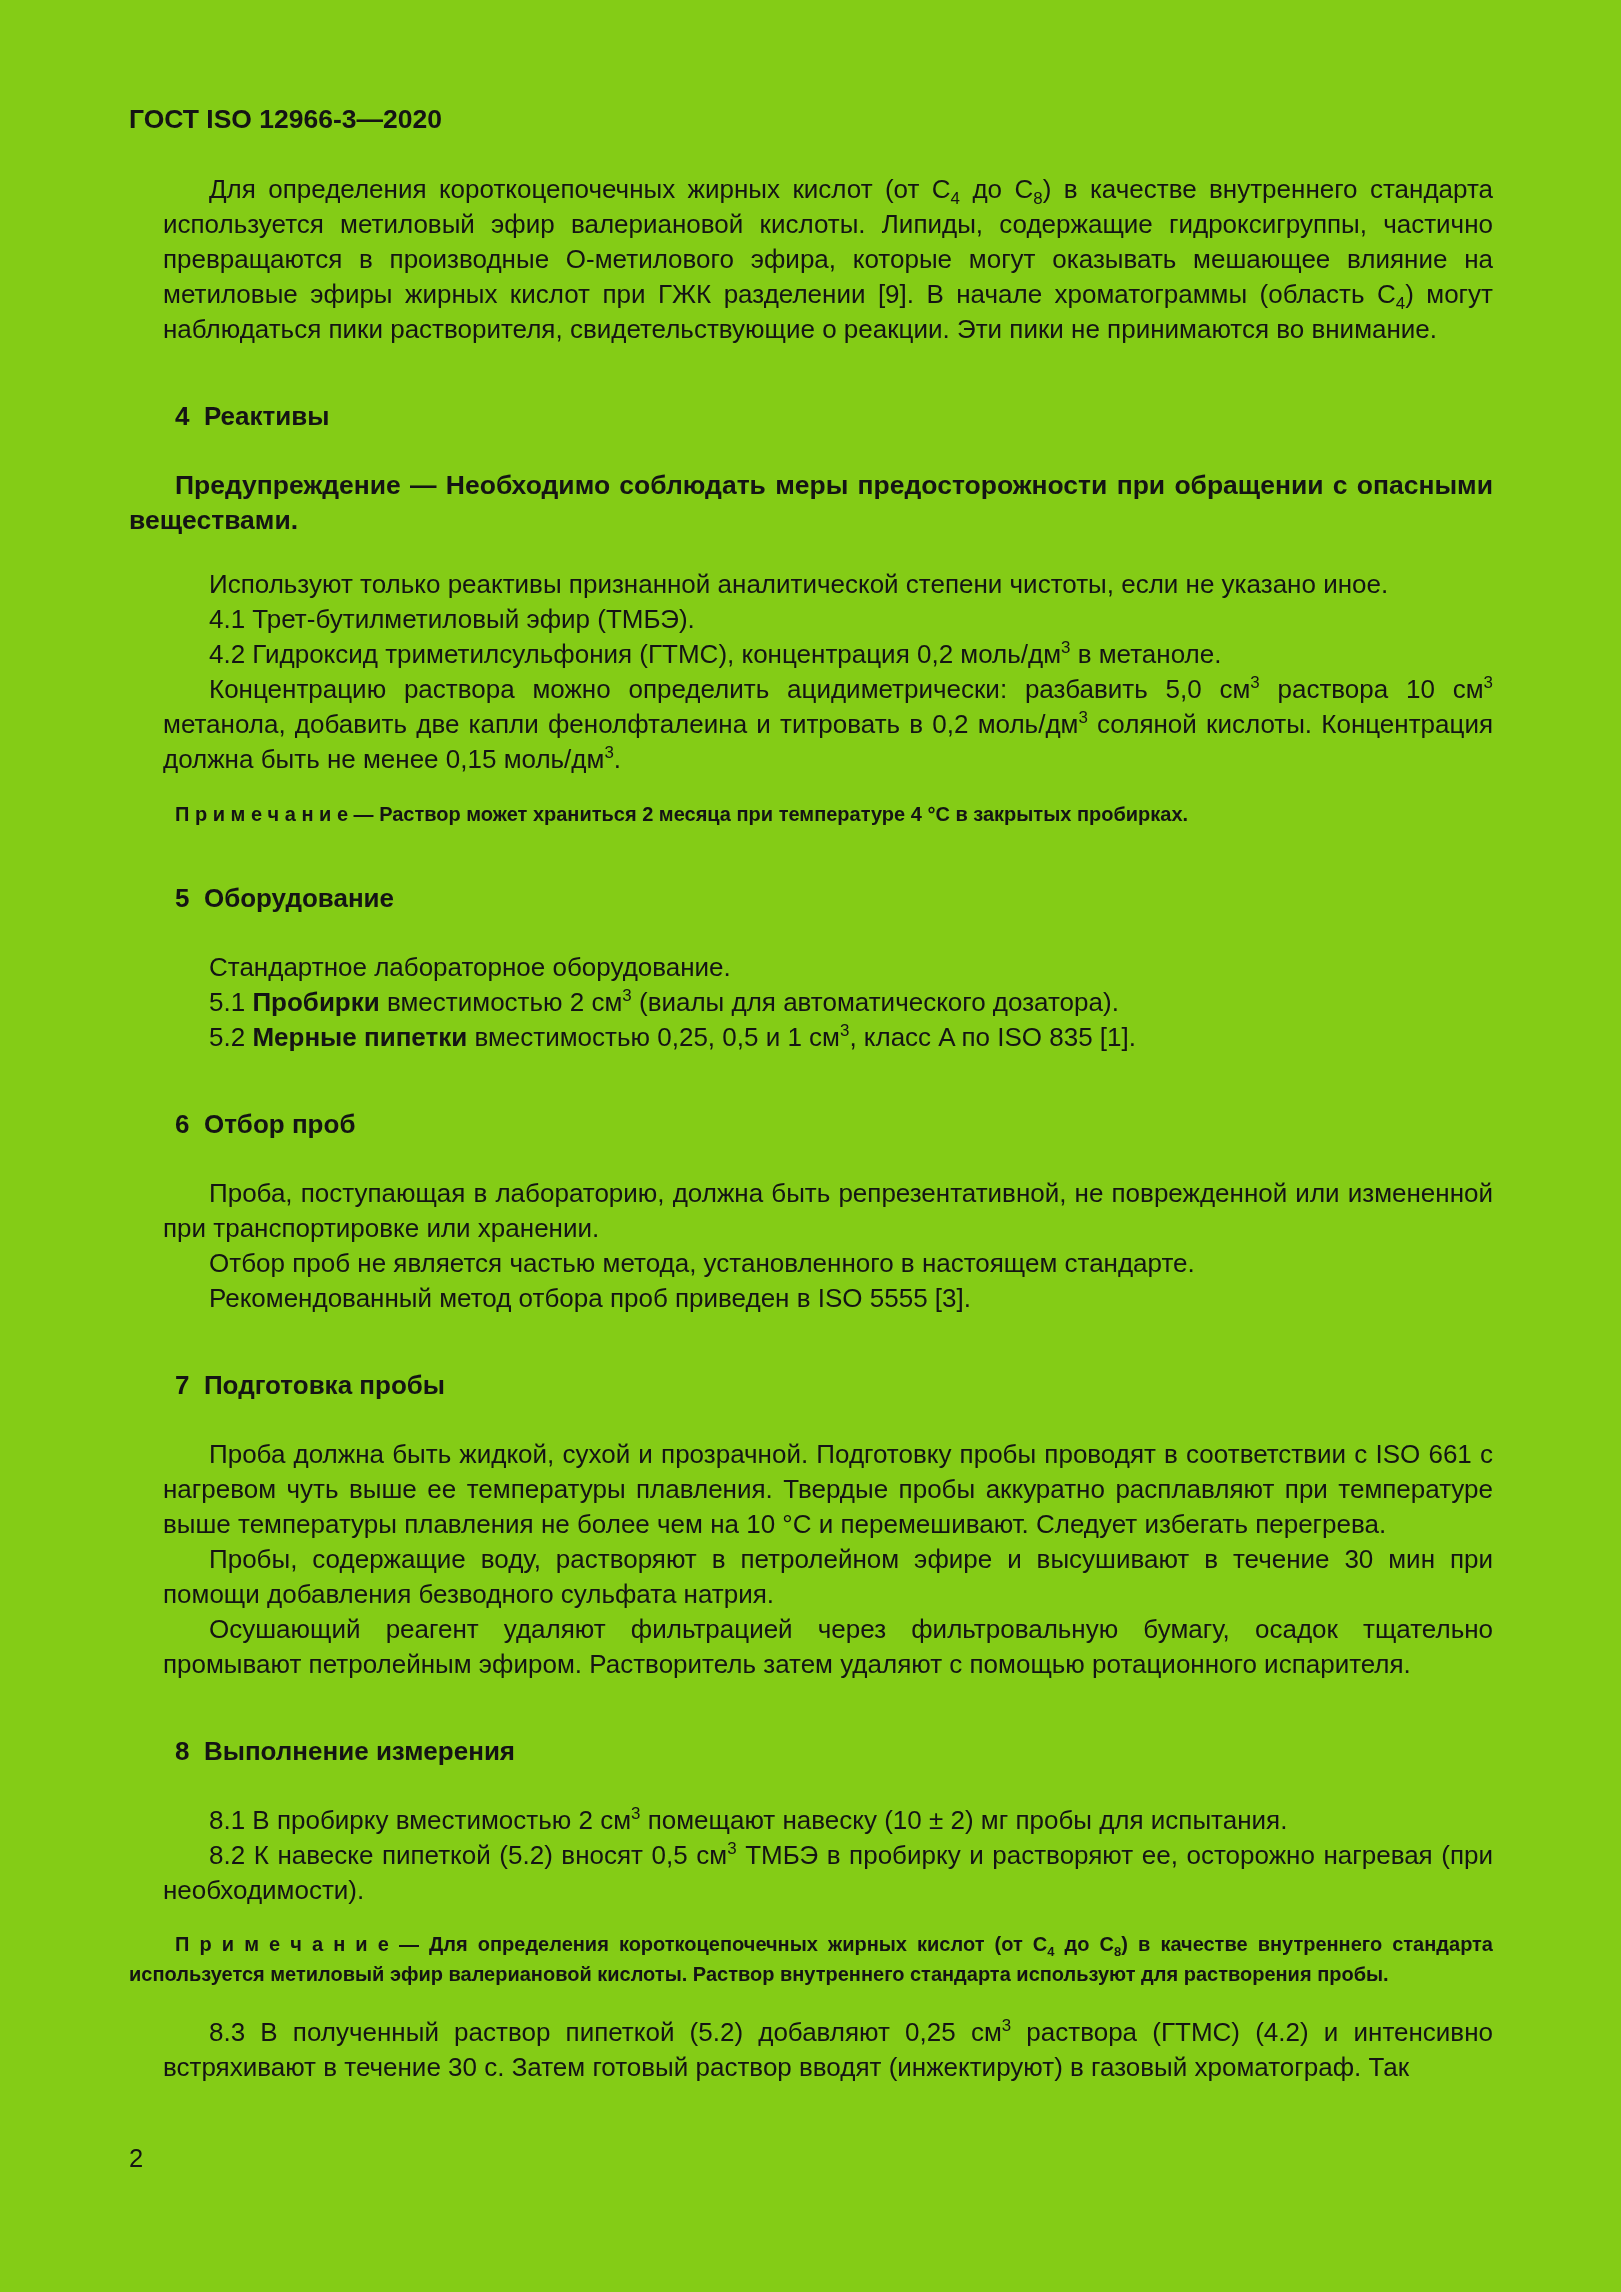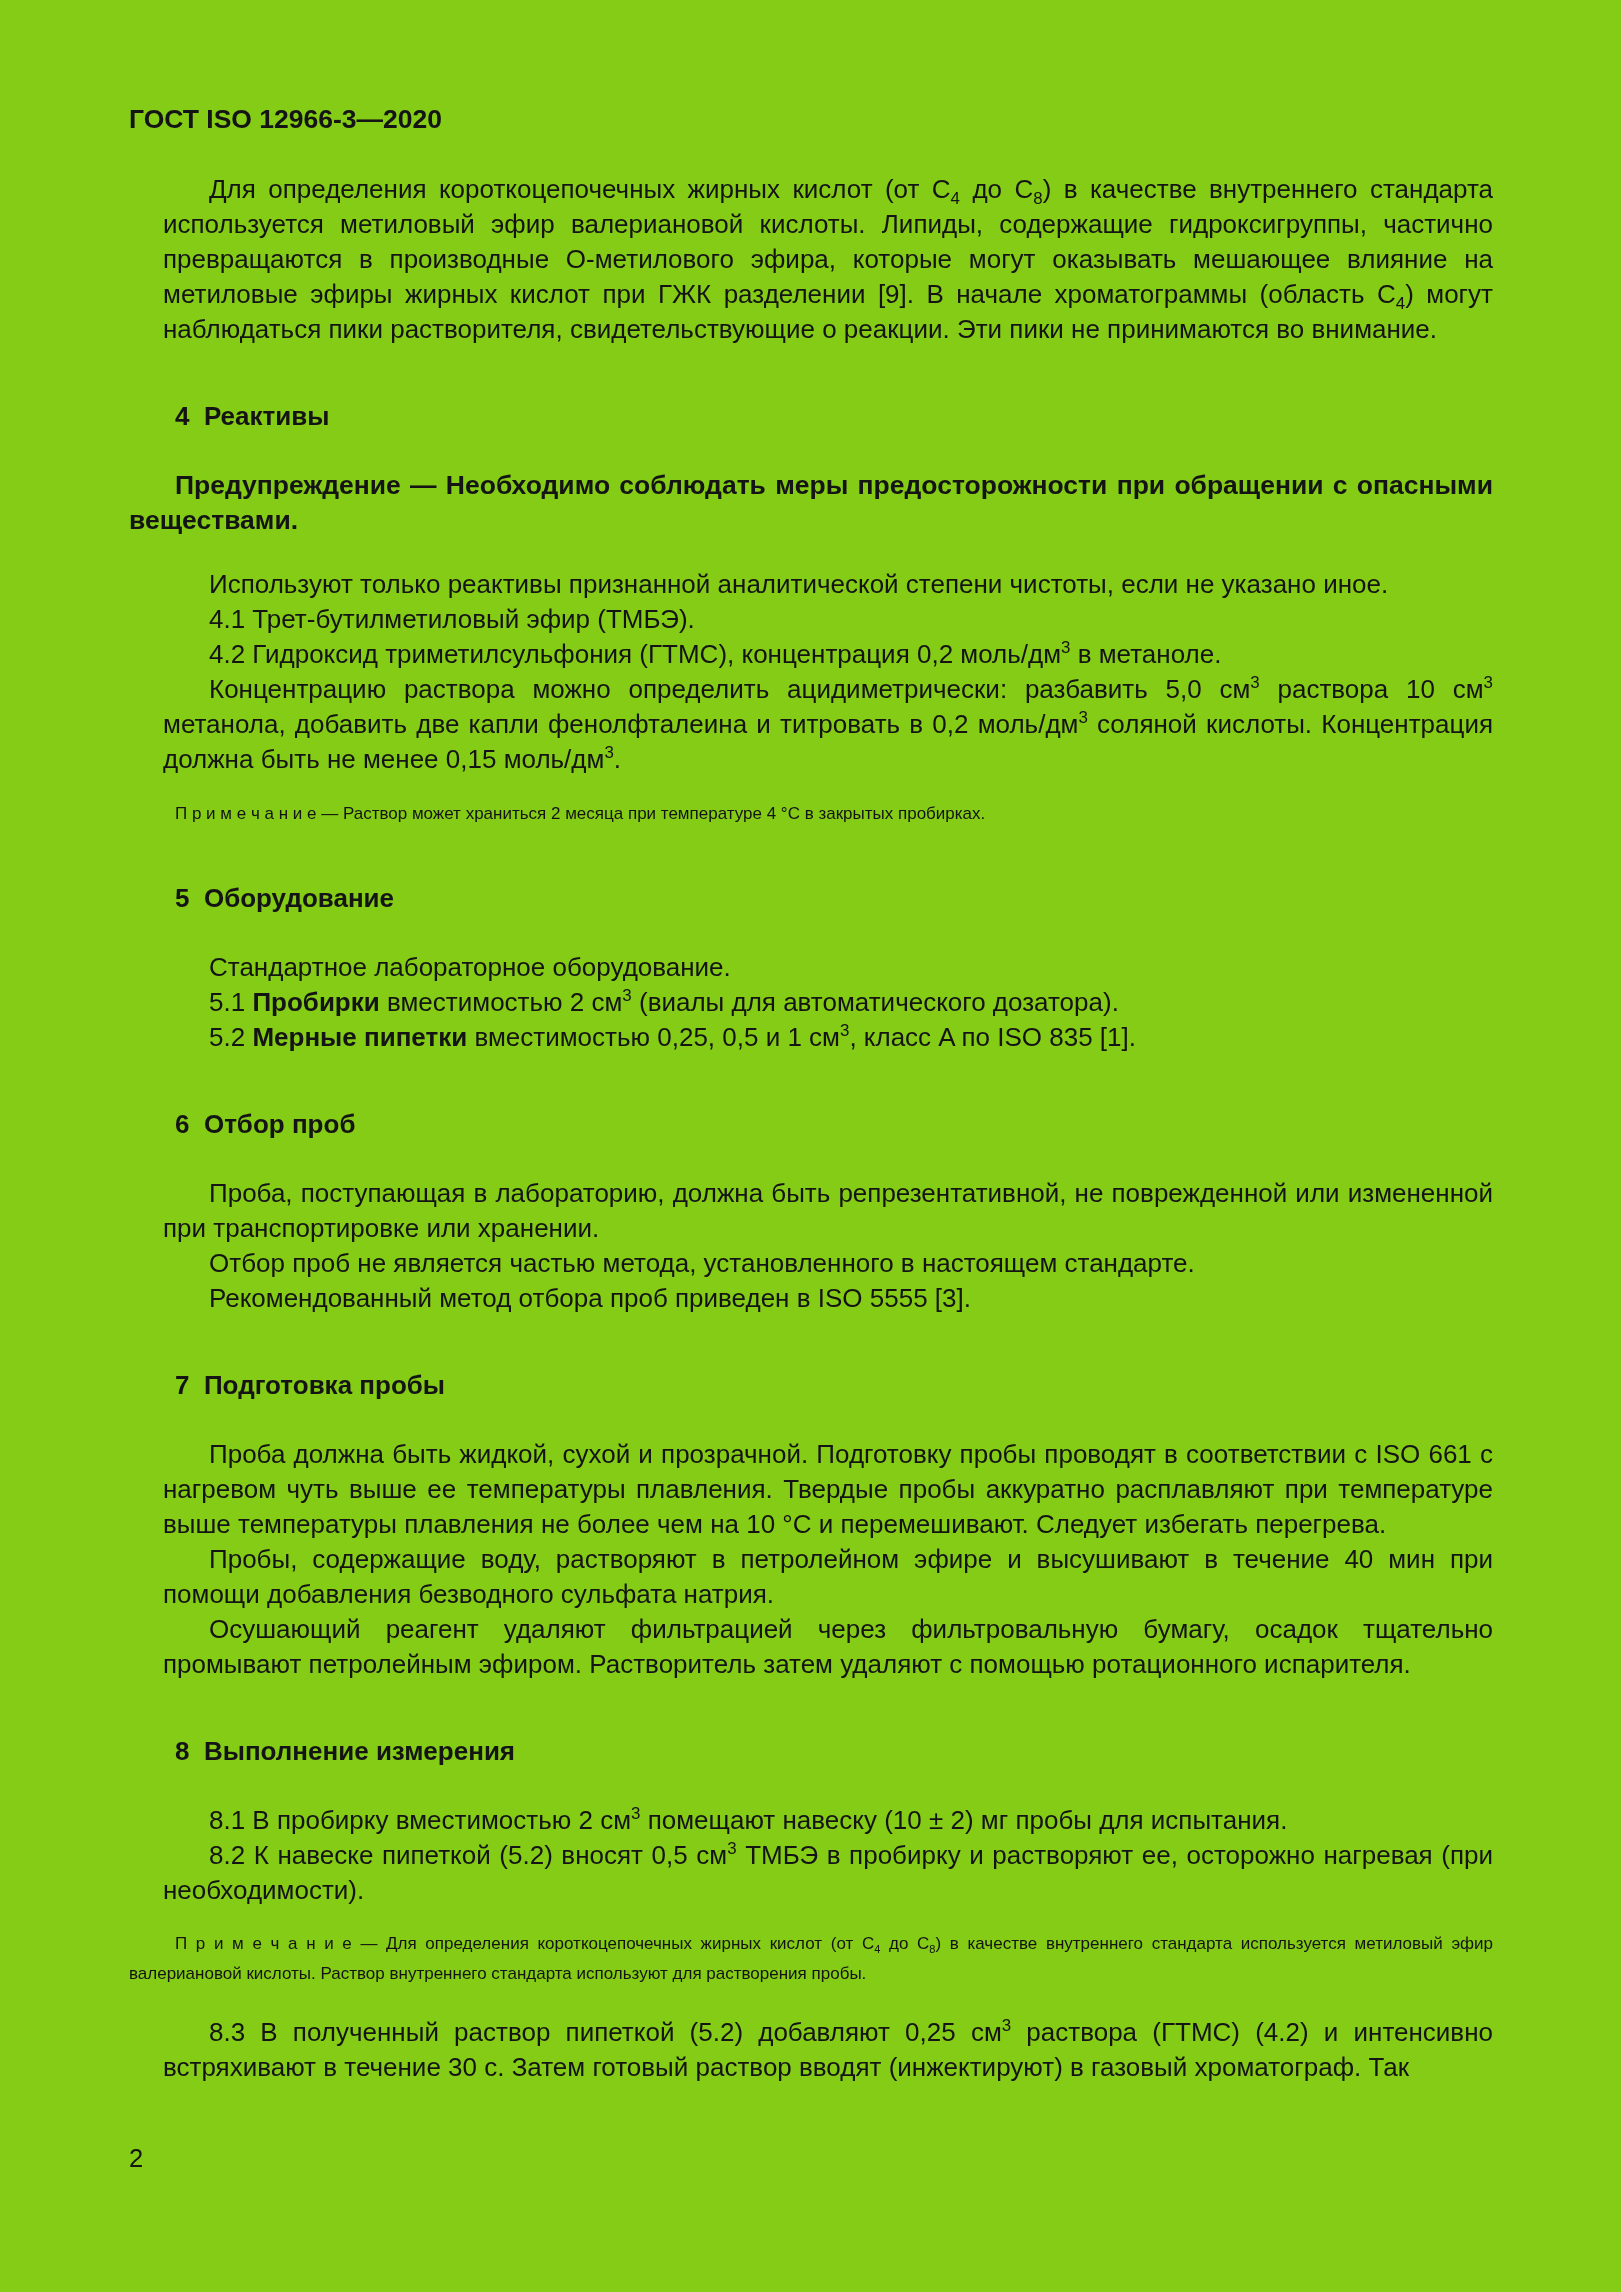--- a/index.html
+++ b/index.html
@@ -43,25 +43,26 @@
   }
   h2.heading {
     font-size: 26px;
     line-height: 37px;
     font-weight: bold;
     margin: 51px 0 33px 0;
     padding-left: 46px;
     text-align: left;
   }
   p.note {
-    font-size: 17px;
+    font-size: 20px;
     line-height: 30px;
     text-align: justify;
     text-indent: 46px;
     margin: 21.6px 0 25.5px 0;
+    font-weight: bold;
   }
   sub, sup {
     font-size: 65%;
     line-height: 0;
   }
   .page-number {
     position: absolute;
     left: 129px;
     bottom: 120px;
     font-size: 25.5px;
@@ -85,21 +86,21 @@
         <h2 class="heading"><span>5&nbsp; Оборудование</span></h2>
         <p class="para"><span>Стандартное лабораторное оборудование.</span></p>
         <p class="para"><span>5.1 </span><b>Пробирки</b><span> вместимостью 2 см</span><sup>3</sup><span> (виалы для автоматического дозатора).</span></p>
         <p class="para"><span>5.2 </span><b>Мерные пипетки</b><span> вместимостью 0,25, 0,5 и 1 см</span><sup>3</sup><span>, класс A по ISO 835 [1].</span></p>
         <h2 class="heading"><span>6&nbsp; Отбор проб</span></h2>
         <p class="para"><span>Проба, поступающая в лабораторию, должна быть репрезентативной, не поврежденной или измененной при транспортировке или хранении.</span></p>
         <p class="para"><span>Отбор проб не является частью метода, установленного в настоящем стандарте.</span></p>
         <p class="para"><span>Рекомендованный метод отбора проб приведен в ISO 5555 [3].</span></p>
         <h2 class="heading"><span>7&nbsp; Подготовка пробы</span></h2>
         <p class="para"><span>Проба должна быть жидкой, сухой и прозрачной. Подготовку пробы проводят в соответствии с ISO 661 с нагревом чуть выше ее температуры плавления. Твердые пробы аккуратно расплавляют при температуре выше температуры плавления не более чем на 10 °C и перемешивают. Следует избегать перегрева.</span></p>
-        <p class="para"><span>Пробы, содержащие воду, растворяют в петролейном эфире и высушивают в течение 40 мин при помощи добавления безводного сульфата натрия.</span></p>
+        <p class="para"><span>Пробы, содержащие воду, растворяют в петролейном эфире и высушивают в течение 30 мин при помощи добавления безводного сульфата натрия.</span></p>
         <p class="para"><span>Осушающий реагент удаляют фильтрацией через фильтровальную бумагу, осадок тщательно промывают петролейным эфиром. Растворитель затем удаляют с помощью ротационного испарителя.</span></p>
         <h2 class="heading"><span>8&nbsp; Выполнение измерения</span></h2>
         <p class="para"><span>8.1 В пробирку вместимостью 2 см</span><sup>3</sup><span> помещают навеску (10 ± 2) мг пробы для испытания.</span></p>
         <p class="para"><span>8.2 К навеске пипеткой (5.2) вносят 0,5 см</span><sup>3</sup><span> ТМБЭ в пробирку и растворяют ее, осторожно нагревая (при необходимости).</span></p>
         <p class="note"><span>П р и м е ч а н и е  — Для определения короткоцепочечных жирных кислот (от C</span><sub>4</sub><span> до C</span><sub>8</sub><span>) в качестве внутреннего стандарта используется метиловый эфир валериановой кислоты. Раствор внутреннего стандарта используют для растворения пробы.</span></p>
         <p class="para"><span>8.3 В полученный раствор пипеткой (5.2) добавляют 0,25 см</span><sup>3</sup><span> раствора (ГТМС) (4.2) и интенсивно встряхивают в течение 30 с. Затем готовый раствор вводят (инжектируют) в газовый хроматограф. Так</span></p>
       </div>
   </div>
   <div class="page-number">2</div>
 </div>

